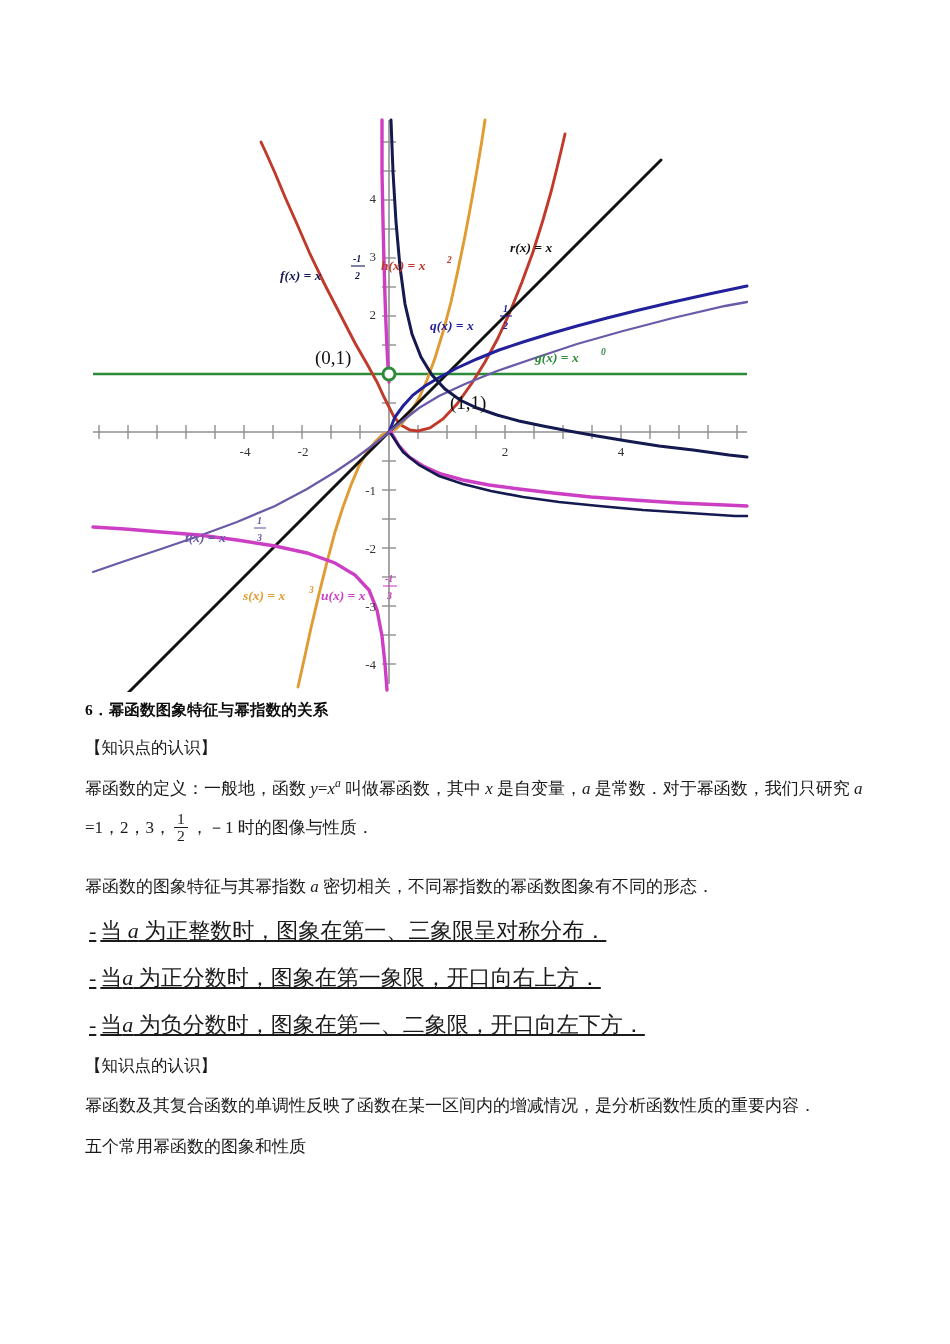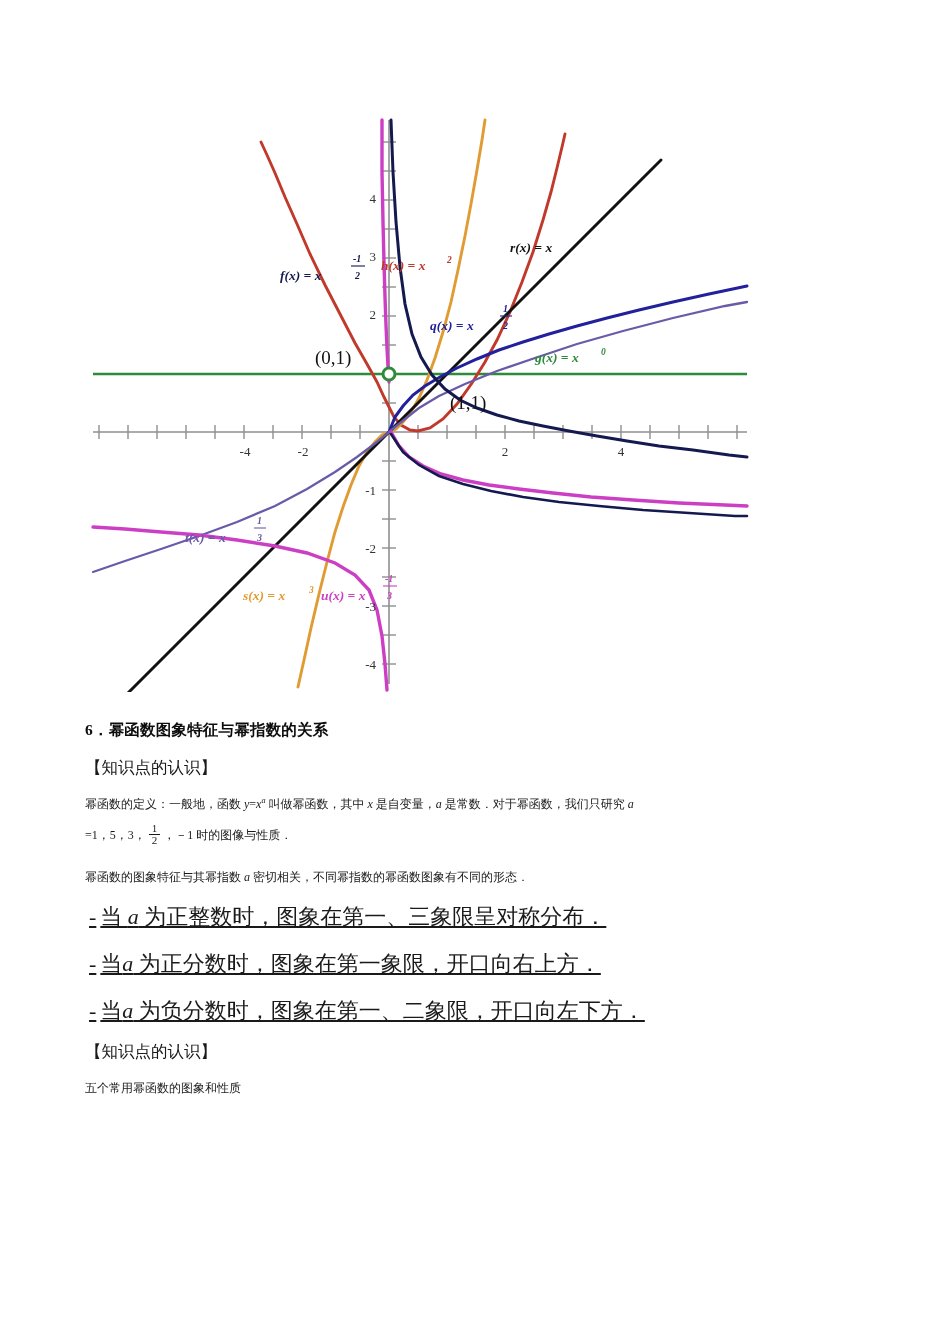--- a/index.html
+++ b/index.html
@@ -29,41 +29,41 @@
     top: 112px;
     width: 670px;
     height: 580px;
   }
   .figure-wrap svg { display: block; }
 
   
   .content {
     position: absolute;
     left: 85px;
-    top: 720px;
+    top: 700px;
     width: 790px;
   }
   .sec-title {
     font-family: "Liberation Sans", "DejaVu Sans", sans-serif;
     font-weight: bold;
     font-size: 15.5px;
     letter-spacing: .2px;
     margin: 0 0 16px 0;
     color: #0d0d0d;
   }
   .sec-title .num { font-family: "Liberation Serif", serif; }
   .subhead {
     font-size: 16.5px;
     margin: 0 0 16px 0;
     color: #1a1a1a;
   }
   .para {
-    font-size: 12px;
+    font-size: 17px;
     line-height: 1.55;
-    margin: 0 0 14px 0;
+    margin: 8px 0 14px 0;
     color: #1a1a1a;
     text-align: justify;
   }
   .para.tight { margin-bottom: 10px; }
   .bullet {
     font-size: 22px;
     line-height: 1.5;
     margin: 0 0 14px 0;
     padding-left: 4px;
     color: #1a1a1a;
@@ -252,34 +252,35 @@
   </div>
 
   <div class="content">
 
     <h2 class="sec-title"><span class="num">6</span><span>．</span><span>幂函数图象特征与幂指数的关系</span></h2>
 
     <div class="subhead">【知识点的认识】</div>
 
     <p class="para tight"><span>幂函数的定义：一般地，函数 </span><span class="it">y</span><span>=</span><span class="it">x</span><span class="sup">a</span><span> 叫做幂函数，其中 </span><span class="it">x</span><span> 是自变量，</span><span class="it">a</span><span> 是常数．对于幂函数，我们只研究 </span><span class="it">a</span></p>
 
-    <p class="para"><span>=1，5，3，</span><span class="frac"><span class="n">1</span><span class="d">2</span></span><span>，－1 时的图像与性质．</span></p>
+    <p class="para"><span>=1，2，3，</span><span class="frac"><span class="n">1</span><span class="d">2</span></span><span>，－1 时的图像与性质．</span></p>
 
     <div class="gap-1"></div>
 
     <p class="para"><span>幂函数的图象特征与其幂指数 </span><span class="it">a</span><span> 密切相关，不同幂指数的幂函数图象有不同的形态．</span></p>
 
 
     <p class="bullet"><span class="dash">-</span><span>当 </span><span class="it">a</span><span> 为正整数时，图象在第一、三象限呈对称分布．</span></p>
 
 
     <p class="bullet"><span class="dash">-</span><span>当</span><span class="it">a</span><span> 为正分数时，图象在第一象限，开口向右上方．</span></p>
 
     <p class="bullet"><span class="dash">-</span><span>当</span><span class="it">a</span><span> 为负分数时，图象在第一、二象限，开口向左下方．</span></p>
 
 
     <div class="subhead">【知识点的认识】</div>
 
+    <p class="para">幂函数及其复合函数的单调性反映了函数在某一区间内的增减情况，是分析函数性质的重要内容．</p>
 
     <p class="para">五个常用幂函数的图象和性质</p>
   </div>
 
 </div>
 
 </body></html>

